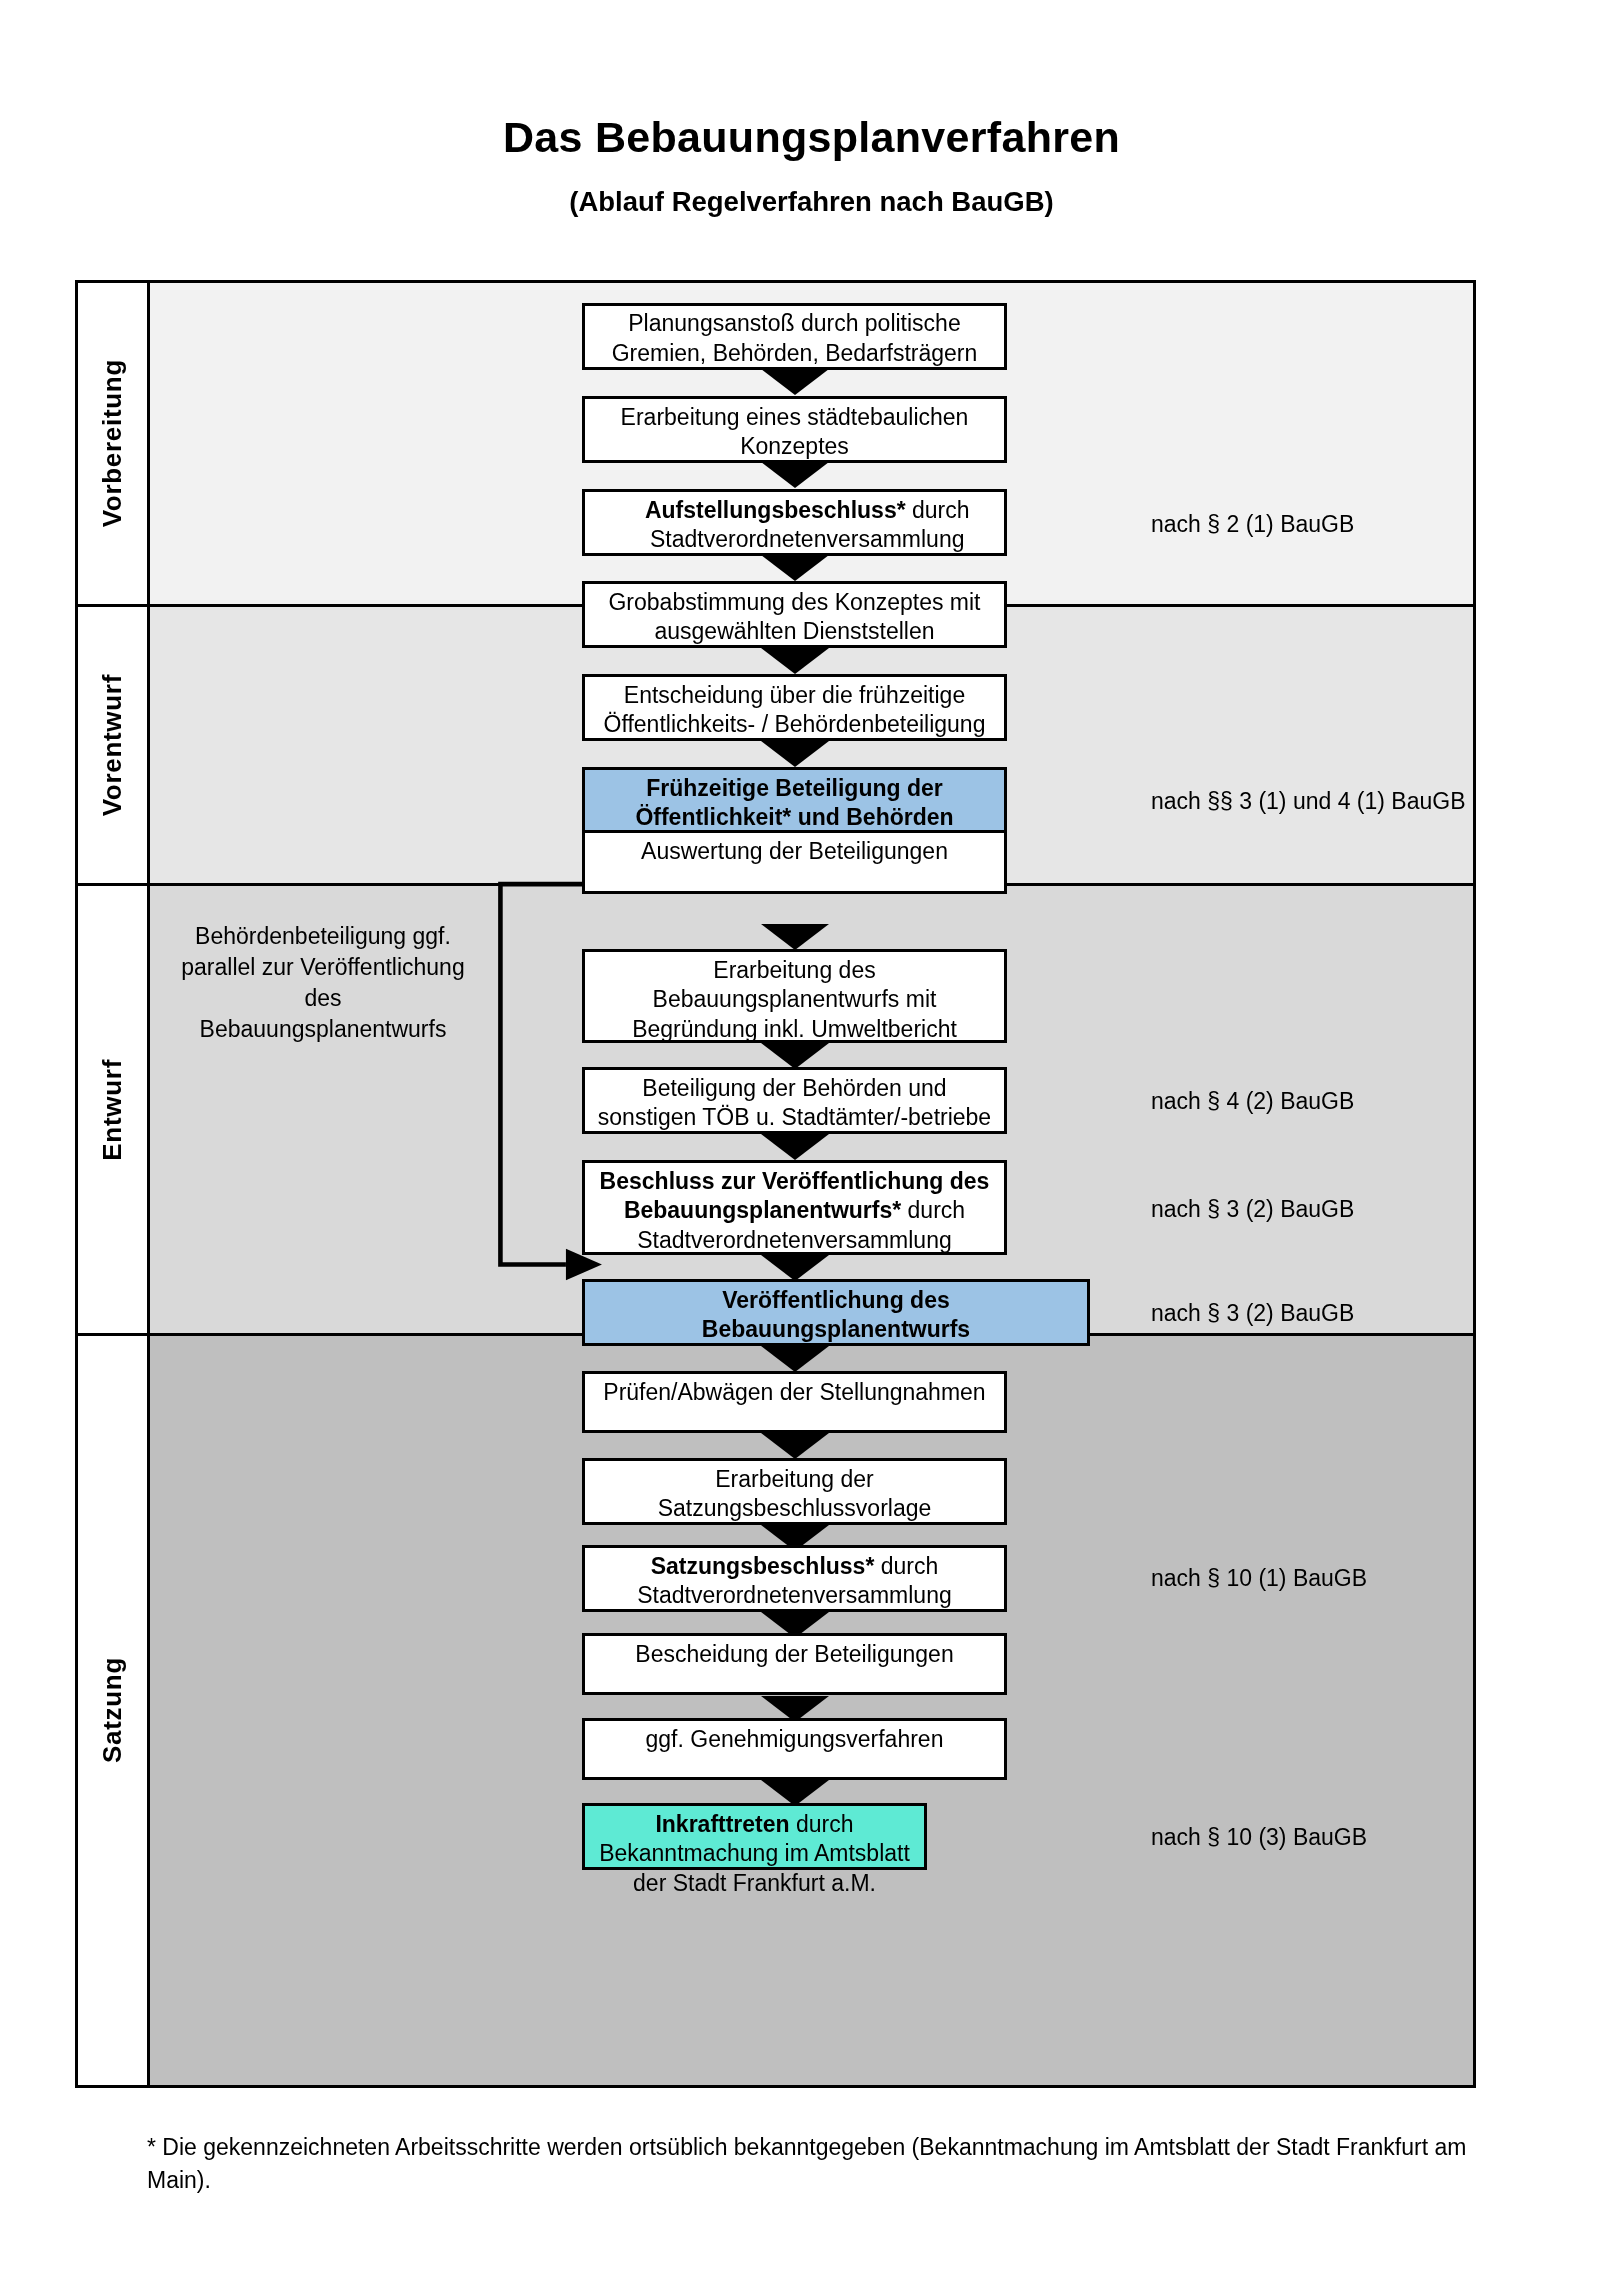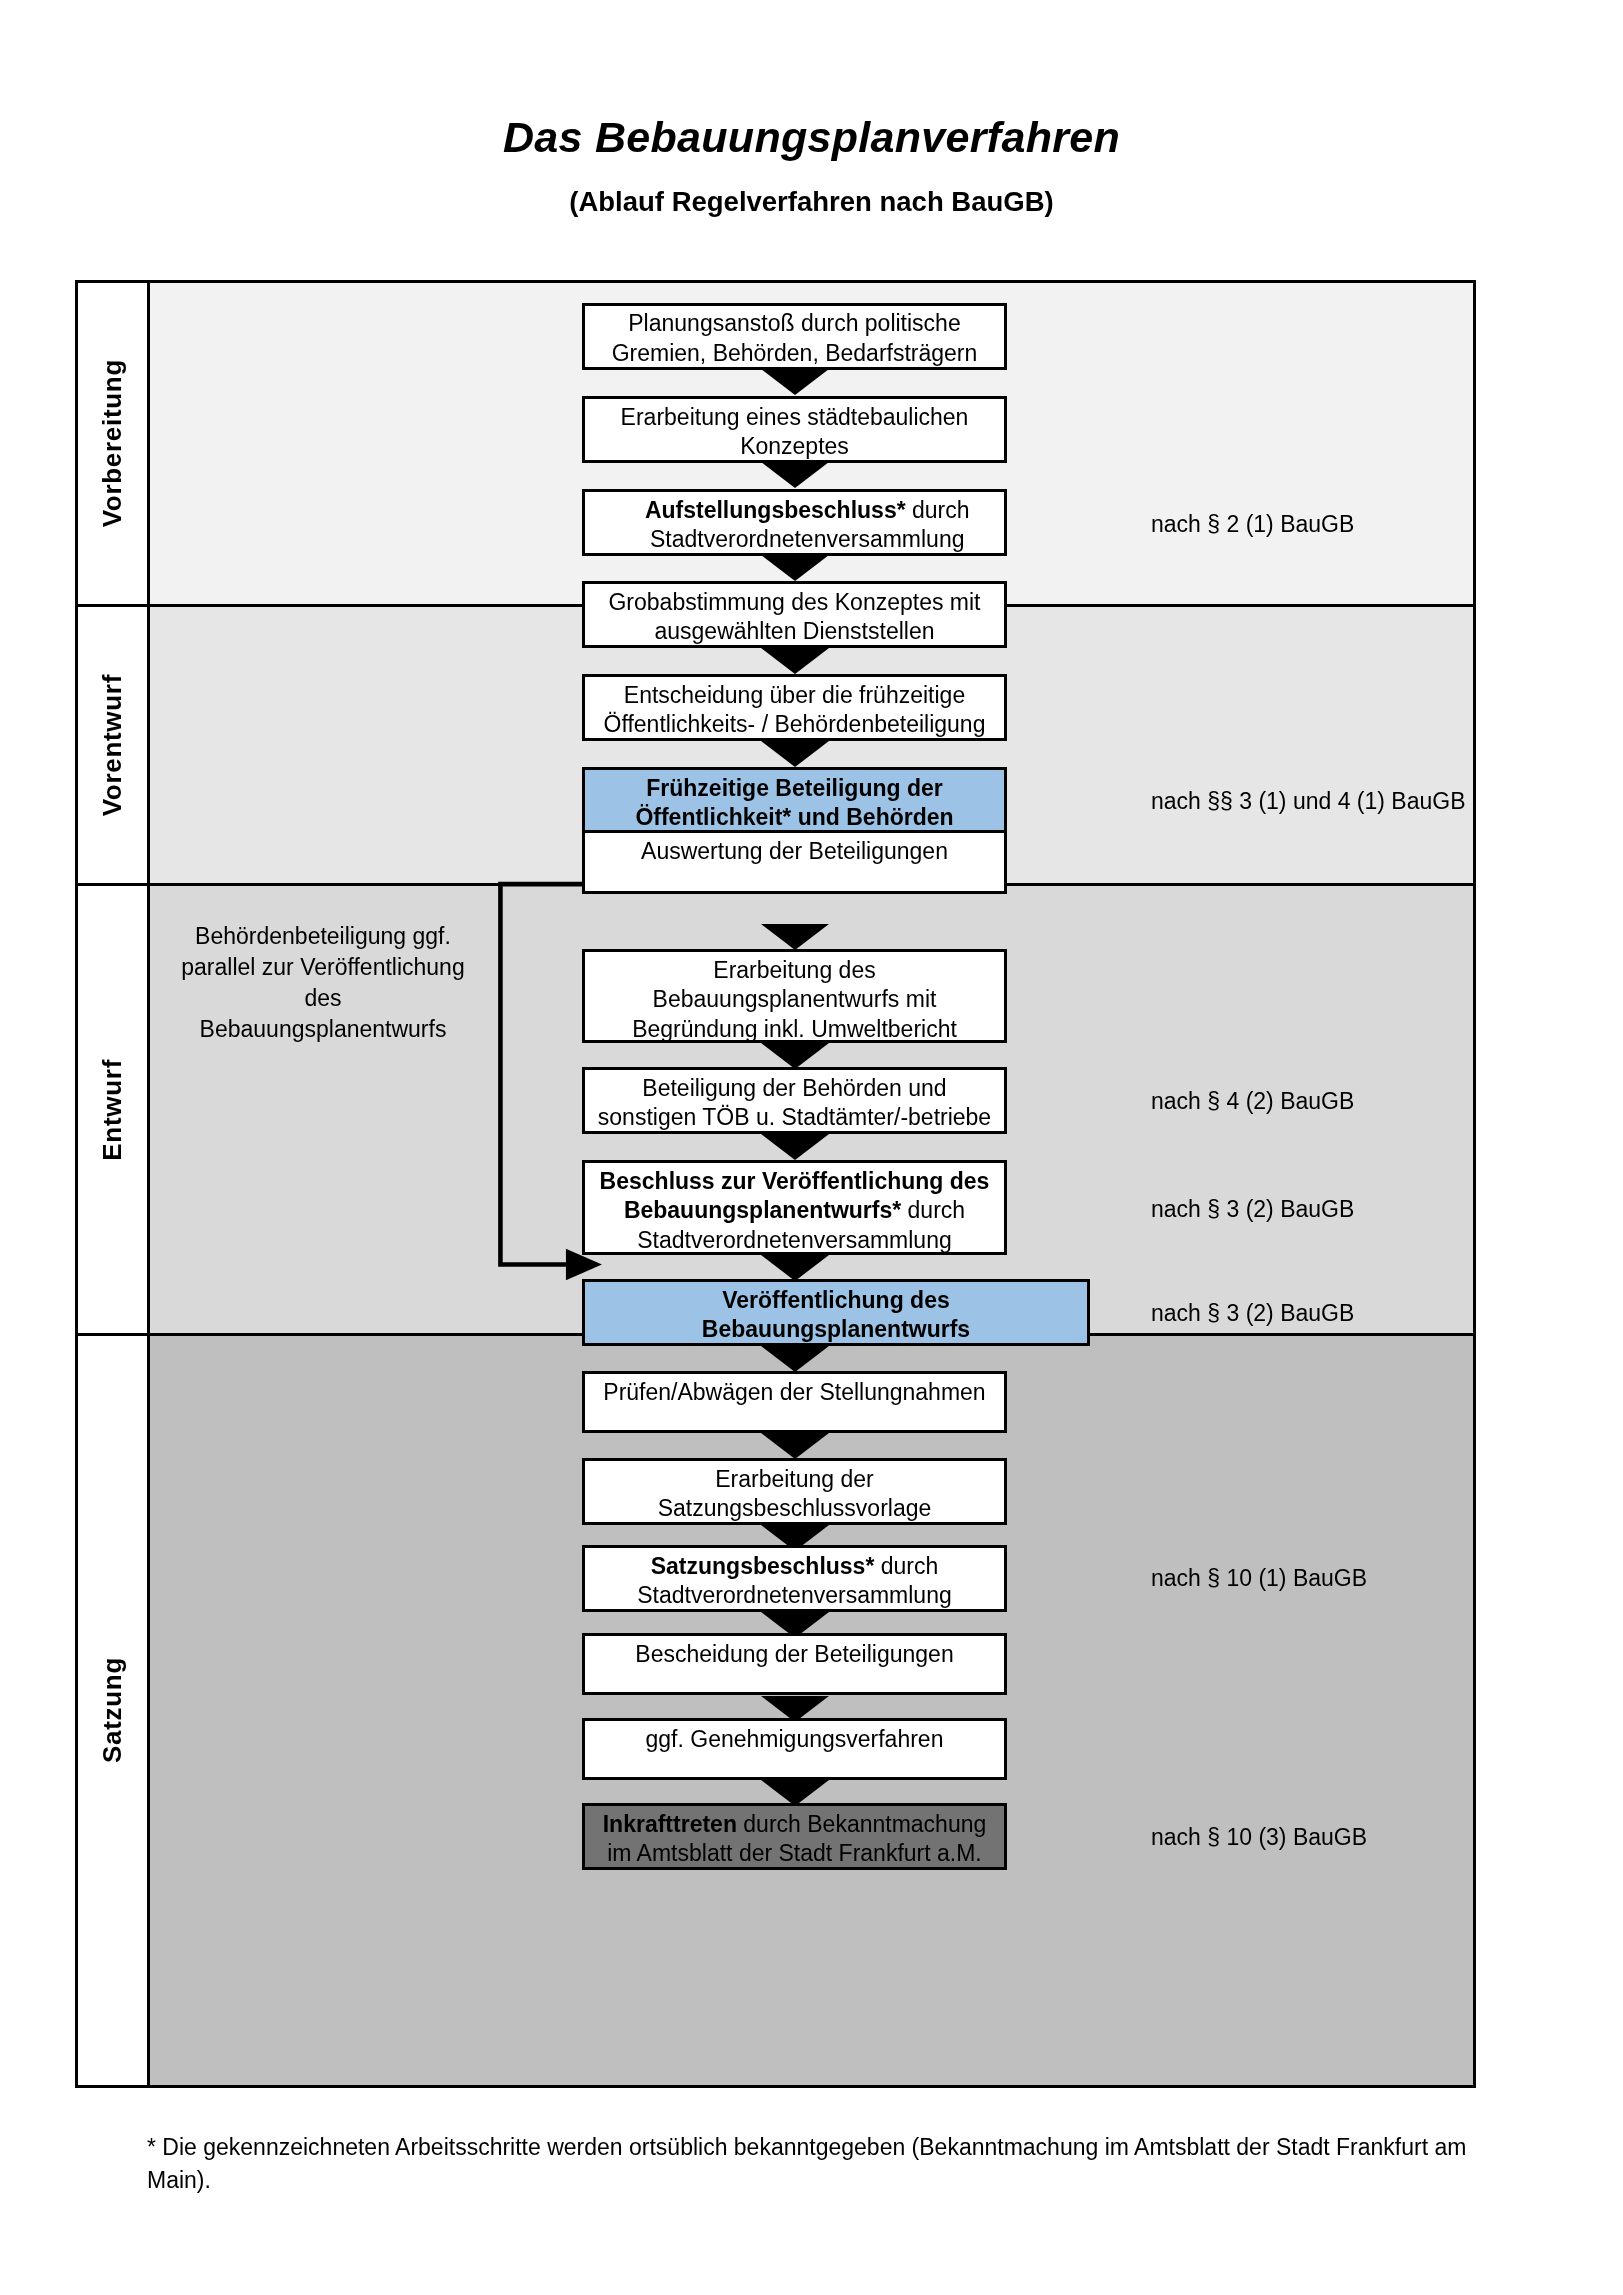--- a/index.html
+++ b/index.html
@@ -7,21 +7,21 @@
     width:1623px;height:2295px;
     background:#ffffff;
     font-family:"Liberation Sans","DejaVu Sans",sans-serif;
     color:#000;
     position:relative;
     overflow:hidden;
   }
 
   
   #title-area{position:absolute;left:0;top:115px;width:1623px;text-align:center;}
-  #doc-title{font-size:43px;font-weight:bold;letter-spacing:0.3px;line-height:1.05;font-style:italic;}
+  #doc-title{font-size:43px;font-weight:bold;letter-spacing:0.3px;line-height:1.05;}
   #doc-subtitle{font-size:27.5px;font-weight:bold;margin-top:26px;}
 
   
   #chart-frame{
     position:absolute;left:75px;top:280px;
     width:1401px;height:1808px;
     border:3.3px solid #000;
     box-sizing:border-box;
     background:#fff;
   }
@@ -214,21 +214,21 @@
   <div class="pbox" id="box-14" style="left:504px;top:1350px;width:425px;height:62px;">
     <div><span class="b"></span><span>Bescheidung der Beteiligungen</span></div>
   </div>
   <div class="arrow" style="left:683px;top:1413px;"></div>
 
   <div class="pbox" id="box-15" style="left:504px;top:1435px;width:425px;height:62px;">
     <div><span class="b"></span><span>ggf. Genehmigungsverfahren</span></div>
   </div>
   <div class="arrow" style="left:683px;top:1497px;"></div>
 
-  <div class="pbox blue" id="box-16" style="left: 504px; top: 1520px; width: 425px; height: 67px; background: #737373;">
+  <div class="pbox blue" id="box-16" style="left: 504px; top: 1520px; width: 345px; height: 67px; background: #5eead4;">
     <div><span class="b">Inkrafttreten</span><span> durch Bekanntmachung im Amtsblatt der Stadt Frankfurt a.M.</span></div>
   </div>
 
   <div class="ref" style="left:1073px;top:228px;">nach § 2 (1) BauGB</div>
   <div class="ref" style="left:1073px;top:505px;">nach §§ 3 (1) und 4 (1) BauGB</div>
   <div class="ref" style="left:1073px;top:805px;">nach § 4 (2) BauGB</div>
   <div class="ref" style="left:1073px;top:913px;">nach § 3 (2) BauGB</div>
   <div class="ref" style="left:1073px;top:1017px;">nach § 3 (2) BauGB</div>
   <div class="ref" style="left:1073px;top:1282px;">nach § 10 (1) BauGB</div>
   <div class="ref" style="left:1073px;top:1541px;">nach § 10 (3) BauGB</div>

